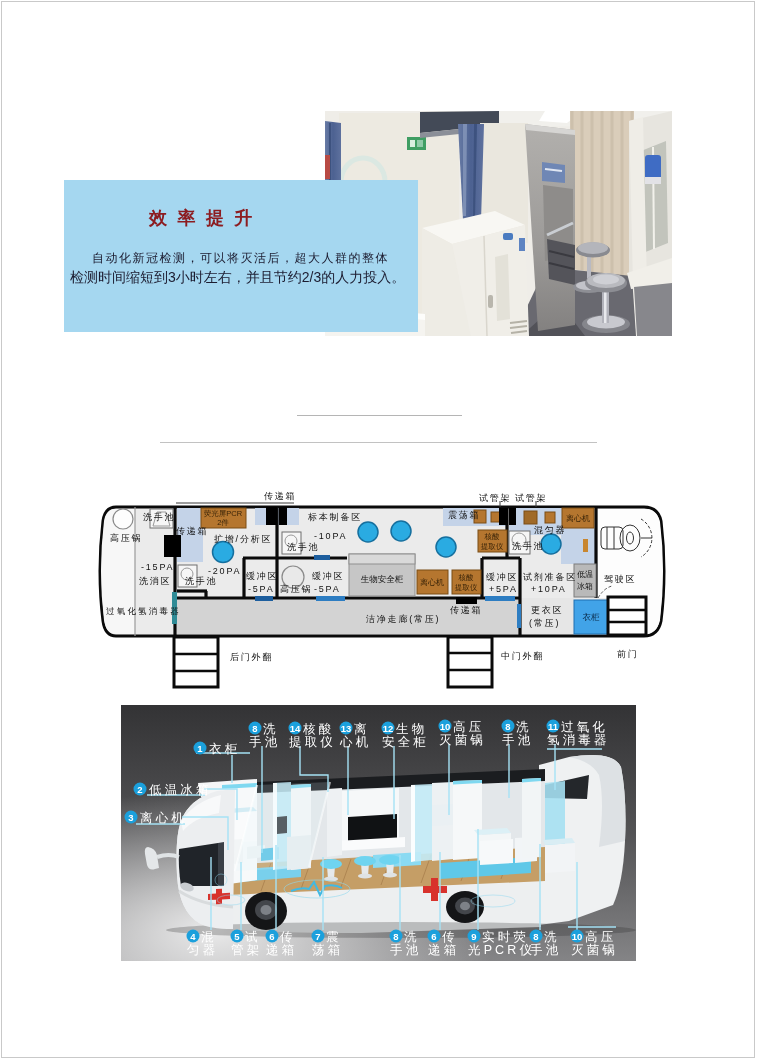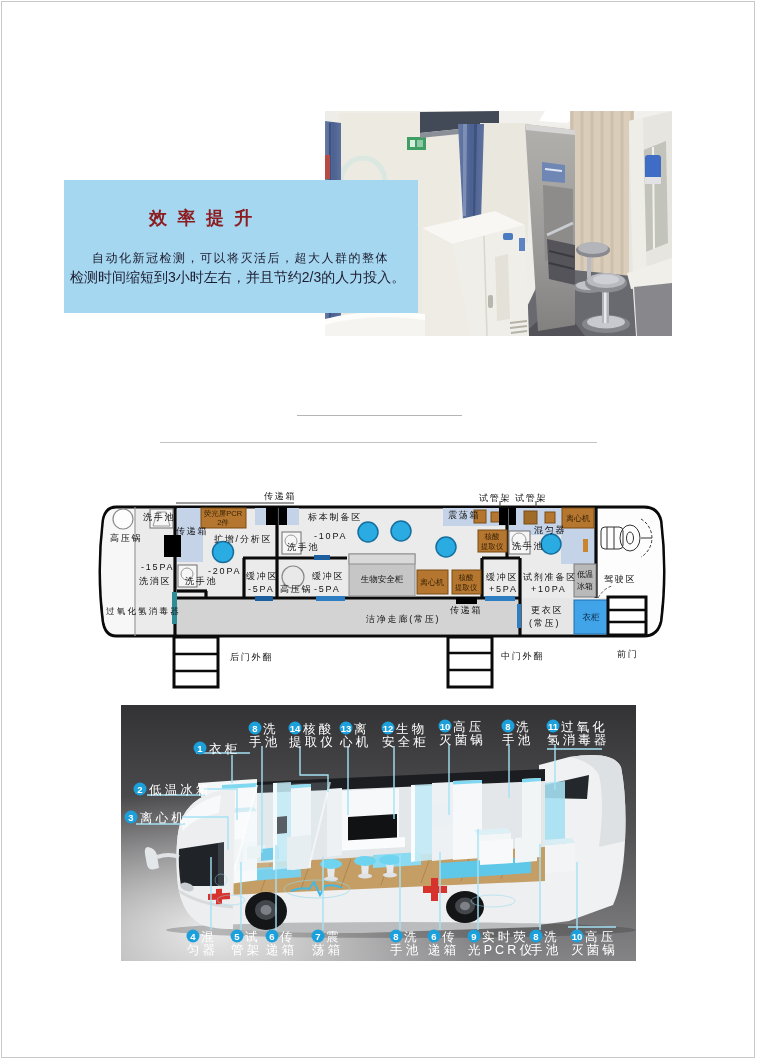--- a/index.html
+++ b/index.html
@@ -109,21 +109,21 @@
     <ellipse cx="281" cy="172" rx="21" ry="9.5" fill="#8c8d93"></ellipse>
     <ellipse cx="281" cy="169.5" rx="19" ry="7.5" fill="#b9babf"></ellipse>
     <ellipse cx="281" cy="168.5" rx="13" ry="5" fill="#cfd0d5"></ellipse>
   </g>
 
   <path d="M0 212 Q46 199 100 207 L100 225 L0 225 Z" fill="#f5f4f0"></path>
   <path d="M0 208 Q46 196 100 203 L100 209 Q46 201 0 214 Z" fill="#fdfdfb"></path>
 </svg>
 </div>
 
-<div class="abs" style="left:64px;top:180px;width:354px;height:133px;background:#a5d7f0">
+<div class="abs" style="left:64px;top:180px;width:354px;height:152px;background:#a5d7f0">
 
   <div class="abs" style="left:85px;top:26px;font-size:18px;letter-spacing:.58em;color:#8c1c20;font-weight:bold">效率提升</div>
 
   <div class="abs" style="left:28px;top:70px;font-size:12px;letter-spacing:1.5px;color:#1c1c30">自动化新冠检测，可以将灭活后，超大人群的整体</div>
 
   <div class="abs" style="left:6px;top:89px;font-size:14px;letter-spacing:0;color:#1c1c30">检测时间缩短到3小时左右，并且节约2/3的人力投入。</div>
 </div>
 
 <div class="abs" style="left:297px;top:415px;width:165px;height:1px;background:#b5b5b5"></div>
 

